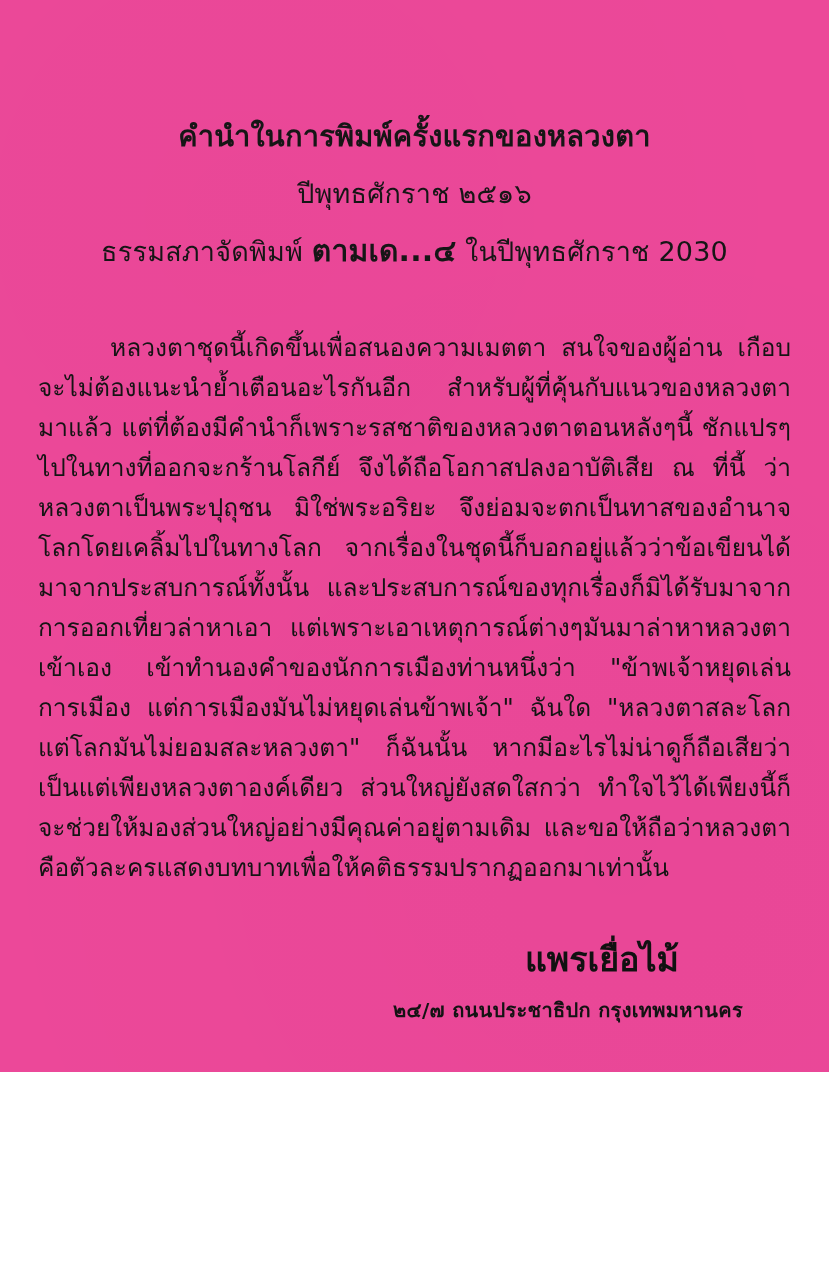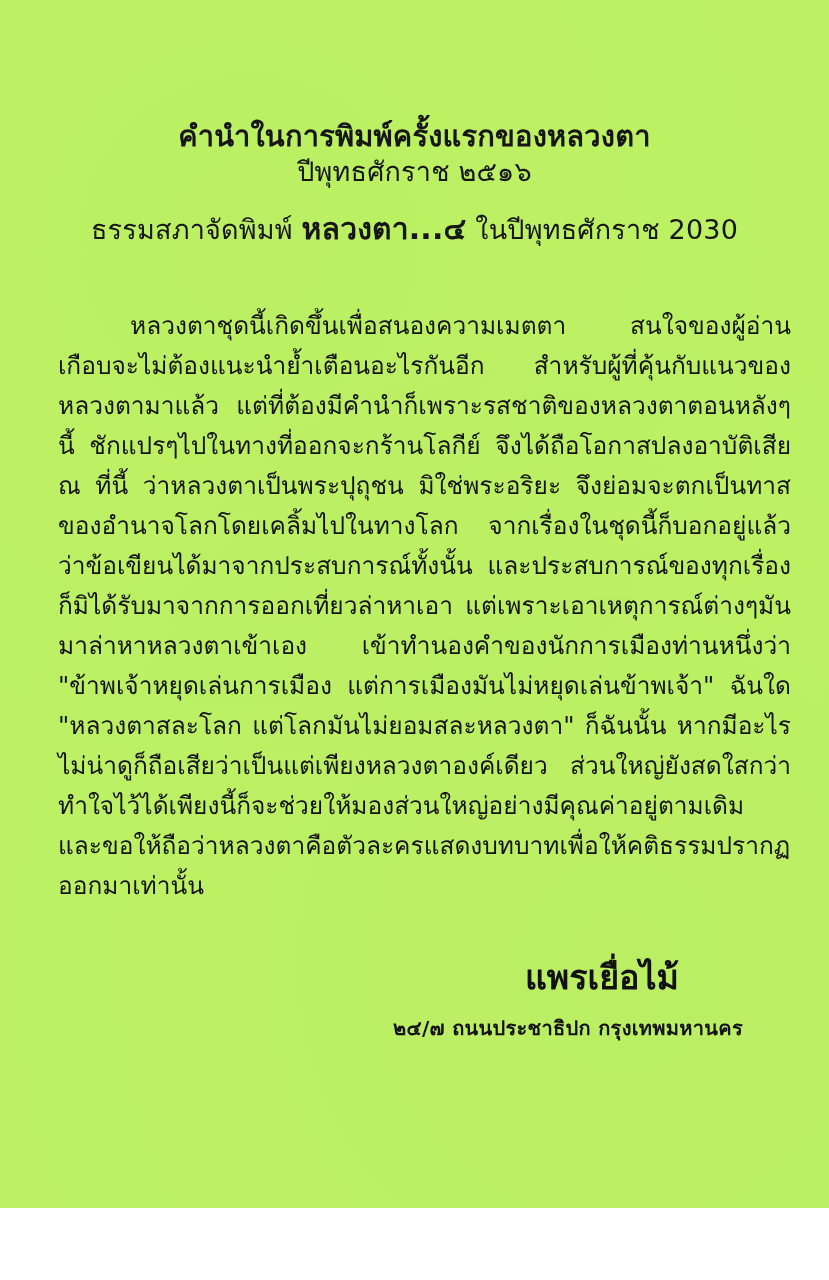--- a/index.html
+++ b/index.html
@@ -7,22 +7,22 @@
     margin: 0;
     padding: 0;
     background: #ffffff;
   }
   body {
     font-family: "DejaVu Sans", sans-serif;
   }
   .page {
     position: relative;
     width: 829px;
-    height: 1208px;
-    background: #bef264;
+    height: 1072px;
+    background: #ec4899;
     overflow: hidden;
     box-sizing: border-box;
   }
   
   .page::before {
     content: "";
     position: absolute;
     inset: 0;
     background:
       radial-gradient(circle at 30% 20%, rgba(0,0,0,0.012), rgba(0,0,0,0) 60%),
@@ -46,20 +46,21 @@
   }
   .heading .l1 {
     font-size: 29px;
     font-weight: 700;
     line-height: 1.25;
   }
   .heading .l2 {
     font-size: 27px;
     font-weight: 500;
     line-height: 1.3;
+    margin-top: 22px;
   }
   .heading .l3 {
     font-size: 27px;
     font-weight: 500;
     line-height: 1.3;
     margin-top: 20px;
   }
   .heading .l3 .emph {
     font-weight: 800;
     font-size: 30px;
@@ -67,21 +68,20 @@
 
   
   .body-text {
     margin-top: 58px;
     font-size: 24.5px;
     line-height: 40px;
     color: #141414;
     text-align: justify;
     text-justify: inter-character;
     text-align-last: left;
-    margin-left: 20px;
   }
   .body-text p {
     margin: 0;
   }
   .body-text .indent {
     display: inline-block;
     width: 72px;
   }
 
   
@@ -114,21 +114,21 @@
 </head>
 <body>
 
 <div class="page">
   <div class="content">
 
     <div class="heading">
       <div class="line l1">คำนำในการพิมพ์ครั้งแรกของหลวงตา</div>
       <div class="line l2">ปีพุทธศักราช ๒๕๑๖</div>
       <div class="line l3">
-        <span>ธรรมสภาจัดพิมพ์ </span><span class="emph">หลวงตา...๔</span><span> ในปีพุทธศักราช 2030</span>
+        <span>ธรรมสภาจัดพิมพ์ </span><span class="emph">ตามเด...๔</span><span> ในปีพุทธศักราช 2030</span>
       </div>
     </div>
 
     <div class="body-text">
       <p>
         <span class="indent"></span><span>หลวงตาชุดนี้เกิดขึ้นเพื่อสนองความเมตตา สนใจของผู้อ่าน เกือบจะไม่ต้องแนะนำย้ำเตือนอะไรกันอีก สำหรับผู้ที่คุ้นกับแนวของหลวงตามาแล้ว แต่ที่ต้องมีคำนำก็เพราะรสชาติของหลวงตาตอนหลังๆนี้ ชักแปรๆไปในทางที่ออกจะกร้านโลกีย์ จึงได้ถือโอกาสปลงอาบัติเสีย ณ ที่นี้ ว่าหลวงตาเป็นพระปุถุชน มิใช่พระอริยะ จึงย่อมจะตกเป็นทาสของอำนาจโลกโดยเคลิ้มไปในทางโลก จากเรื่องในชุดนี้ก็บอกอยู่แล้วว่าข้อเขียนได้มาจากประสบการณ์ทั้งนั้น และประสบการณ์ของทุกเรื่องก็มิได้รับมาจากการออกเที่ยวล่าหาเอา แต่เพราะเอาเหตุการณ์ต่างๆมันมาล่าหาหลวงตาเข้าเอง เข้าทำนองคำของนักการเมืองท่านหนึ่งว่า "ข้าพเจ้าหยุดเล่นการเมือง แต่การเมืองมันไม่หยุดเล่นข้าพเจ้า" ฉันใด "หลวงตาสละโลก แต่โลกมันไม่ยอมสละหลวงตา" ก็ฉันนั้น หากมีอะไรไม่น่าดูก็ถือเสียว่าเป็นแต่เพียงหลวงตาองค์เดียว ส่วนใหญ่ยังสดใสกว่า ทำใจไว้ได้เพียงนี้ก็จะช่วยให้มองส่วนใหญ่อย่างมีคุณค่าอยู่ตามเดิม และขอให้ถือว่าหลวงตาคือตัวละครแสดงบทบาทเพื่อให้คติธรรมปรากฏออกมาเท่านั้น</span>
       </p>
     </div>
 
     <div class="signature">แพรเยื่อไม้</div>

